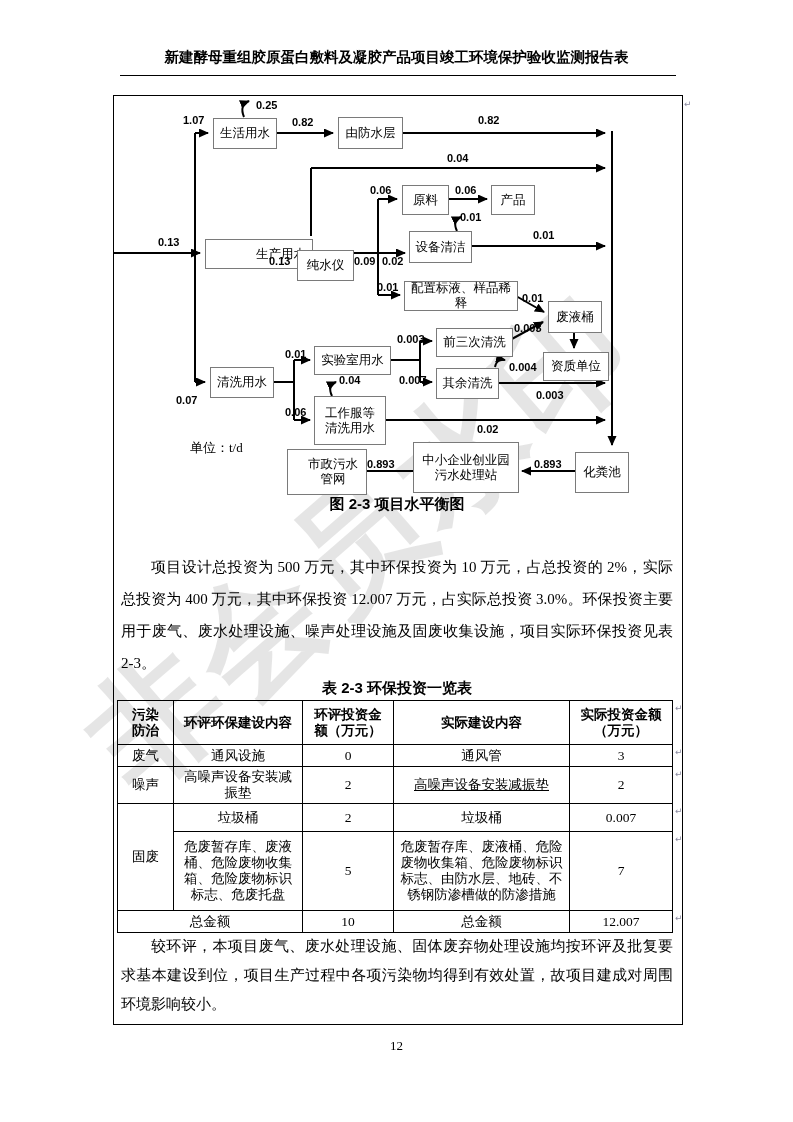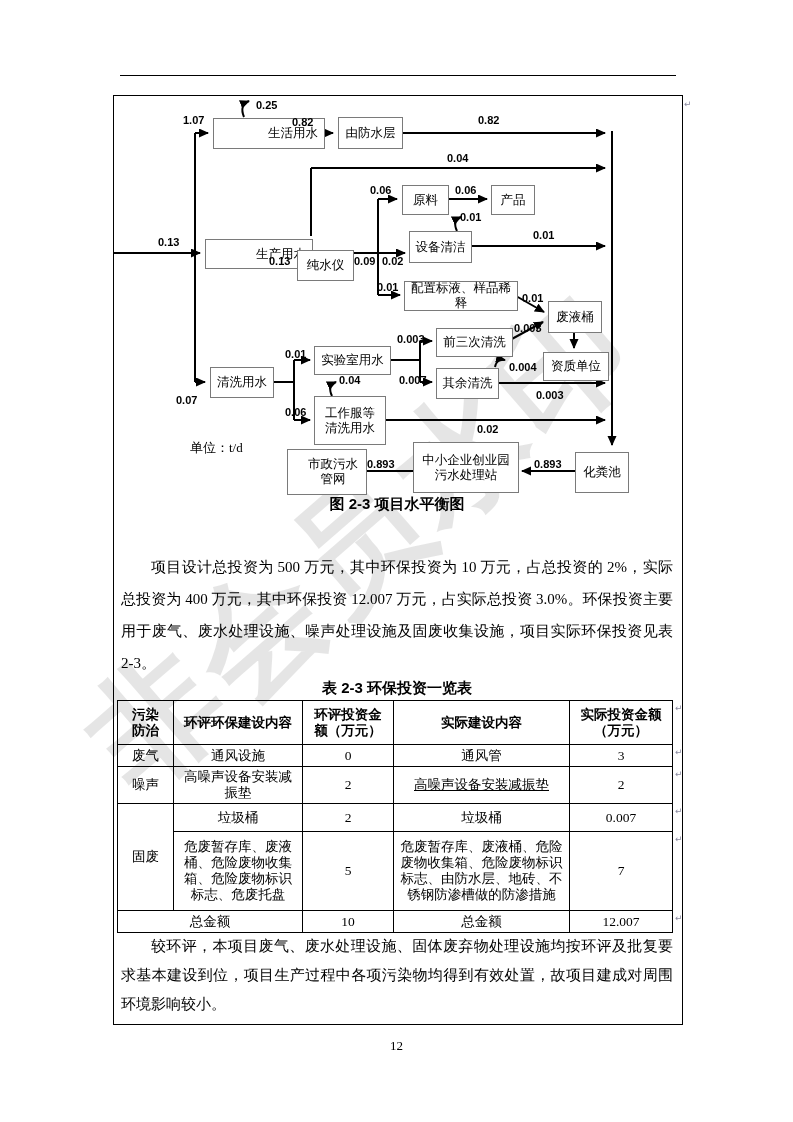--- a/index.html
+++ b/index.html
@@ -46,20 +46,21 @@
     font-family:"DejaVu Sans",sans-serif;}
   .page-num{left:0;top:1038px;width:793px;text-align:center;font-size:13px;}
 </style>
 </head>
 <body>
 
 <div class="page">
 
   <div class="watermark">非会员水印</div>
 
+  <div class="z title">新建酵母重组胶原蛋白敷料及凝胶产品项目竣工环境保护验收监测报告表</div>
   <div class="z title-rule"></div>
 
   <div class="content-box"></div>
 
   <svg class="arrows" width="793" height="1122">
     <defs>
       <marker id="ah" markerUnits="userSpaceOnUse" markerWidth="11" markerHeight="10" refX="9" refY="4.5" orient="auto">
         <path d="M0,0 L10,4.5 L0,9 z" fill="#000"></path>
       </marker>
     </defs>
@@ -107,21 +108,21 @@
 
       <line x1="497" y1="383" x2="605" y2="383" marker-end="url(#ah)"></line>
       <line x1="384" y1="420" x2="605" y2="420" marker-end="url(#ah)"></line>
       <line x1="612" y1="131" x2="612" y2="445" marker-end="url(#ah)"></line>
 
       <line x1="575" y1="471" x2="522" y2="471" marker-end="url(#ah)"></line>
       <line x1="413" y1="471" x2="358" y2="471" marker-end="url(#ah)"></line>
     </g>
   </svg>
 
-  <div class="node" style="left:213px;top:118px;width:62px;height:29px;padding-left:48px;">生活用水</div>
+  <div class="node" style="left:213px;top:118px;width:62px;height:29px;">生活用水</div>
   <div class="node" style="left:338px;top:117px;width:63px;height:30px;">由防水层</div>
   <div class="node" style="left:402px;top:185px;width:45px;height:28px;">原料</div>
   <div class="node" style="left:491px;top:185px;width:42px;height:28px;">产品</div>
   <div class="node" style="left:409px;top:231px;width:61px;height:30px;">设备清洁</div>
   <div class="node" style="left:205px;top:239px;width:62px;height:28px;padding-left:44px;">生产用水</div>
   <div class="node" style="left:297px;top:238px;width:55px;height:29px;margin-top:12px;">纯水仪</div>
   <div class="node" style="left:404px;top:281px;width:112px;height:28px;">配置标液、样品稀释</div>
   <div class="node" style="left:436px;top:328px;width:75px;height:27px;">前三次清洗</div>
   <div class="node" style="left:436px;top:368px;width:61px;height:29px;">其余清洗</div>
   <div class="node" style="left:548px;top:301px;width:52px;height:30px;">废液桶</div>

